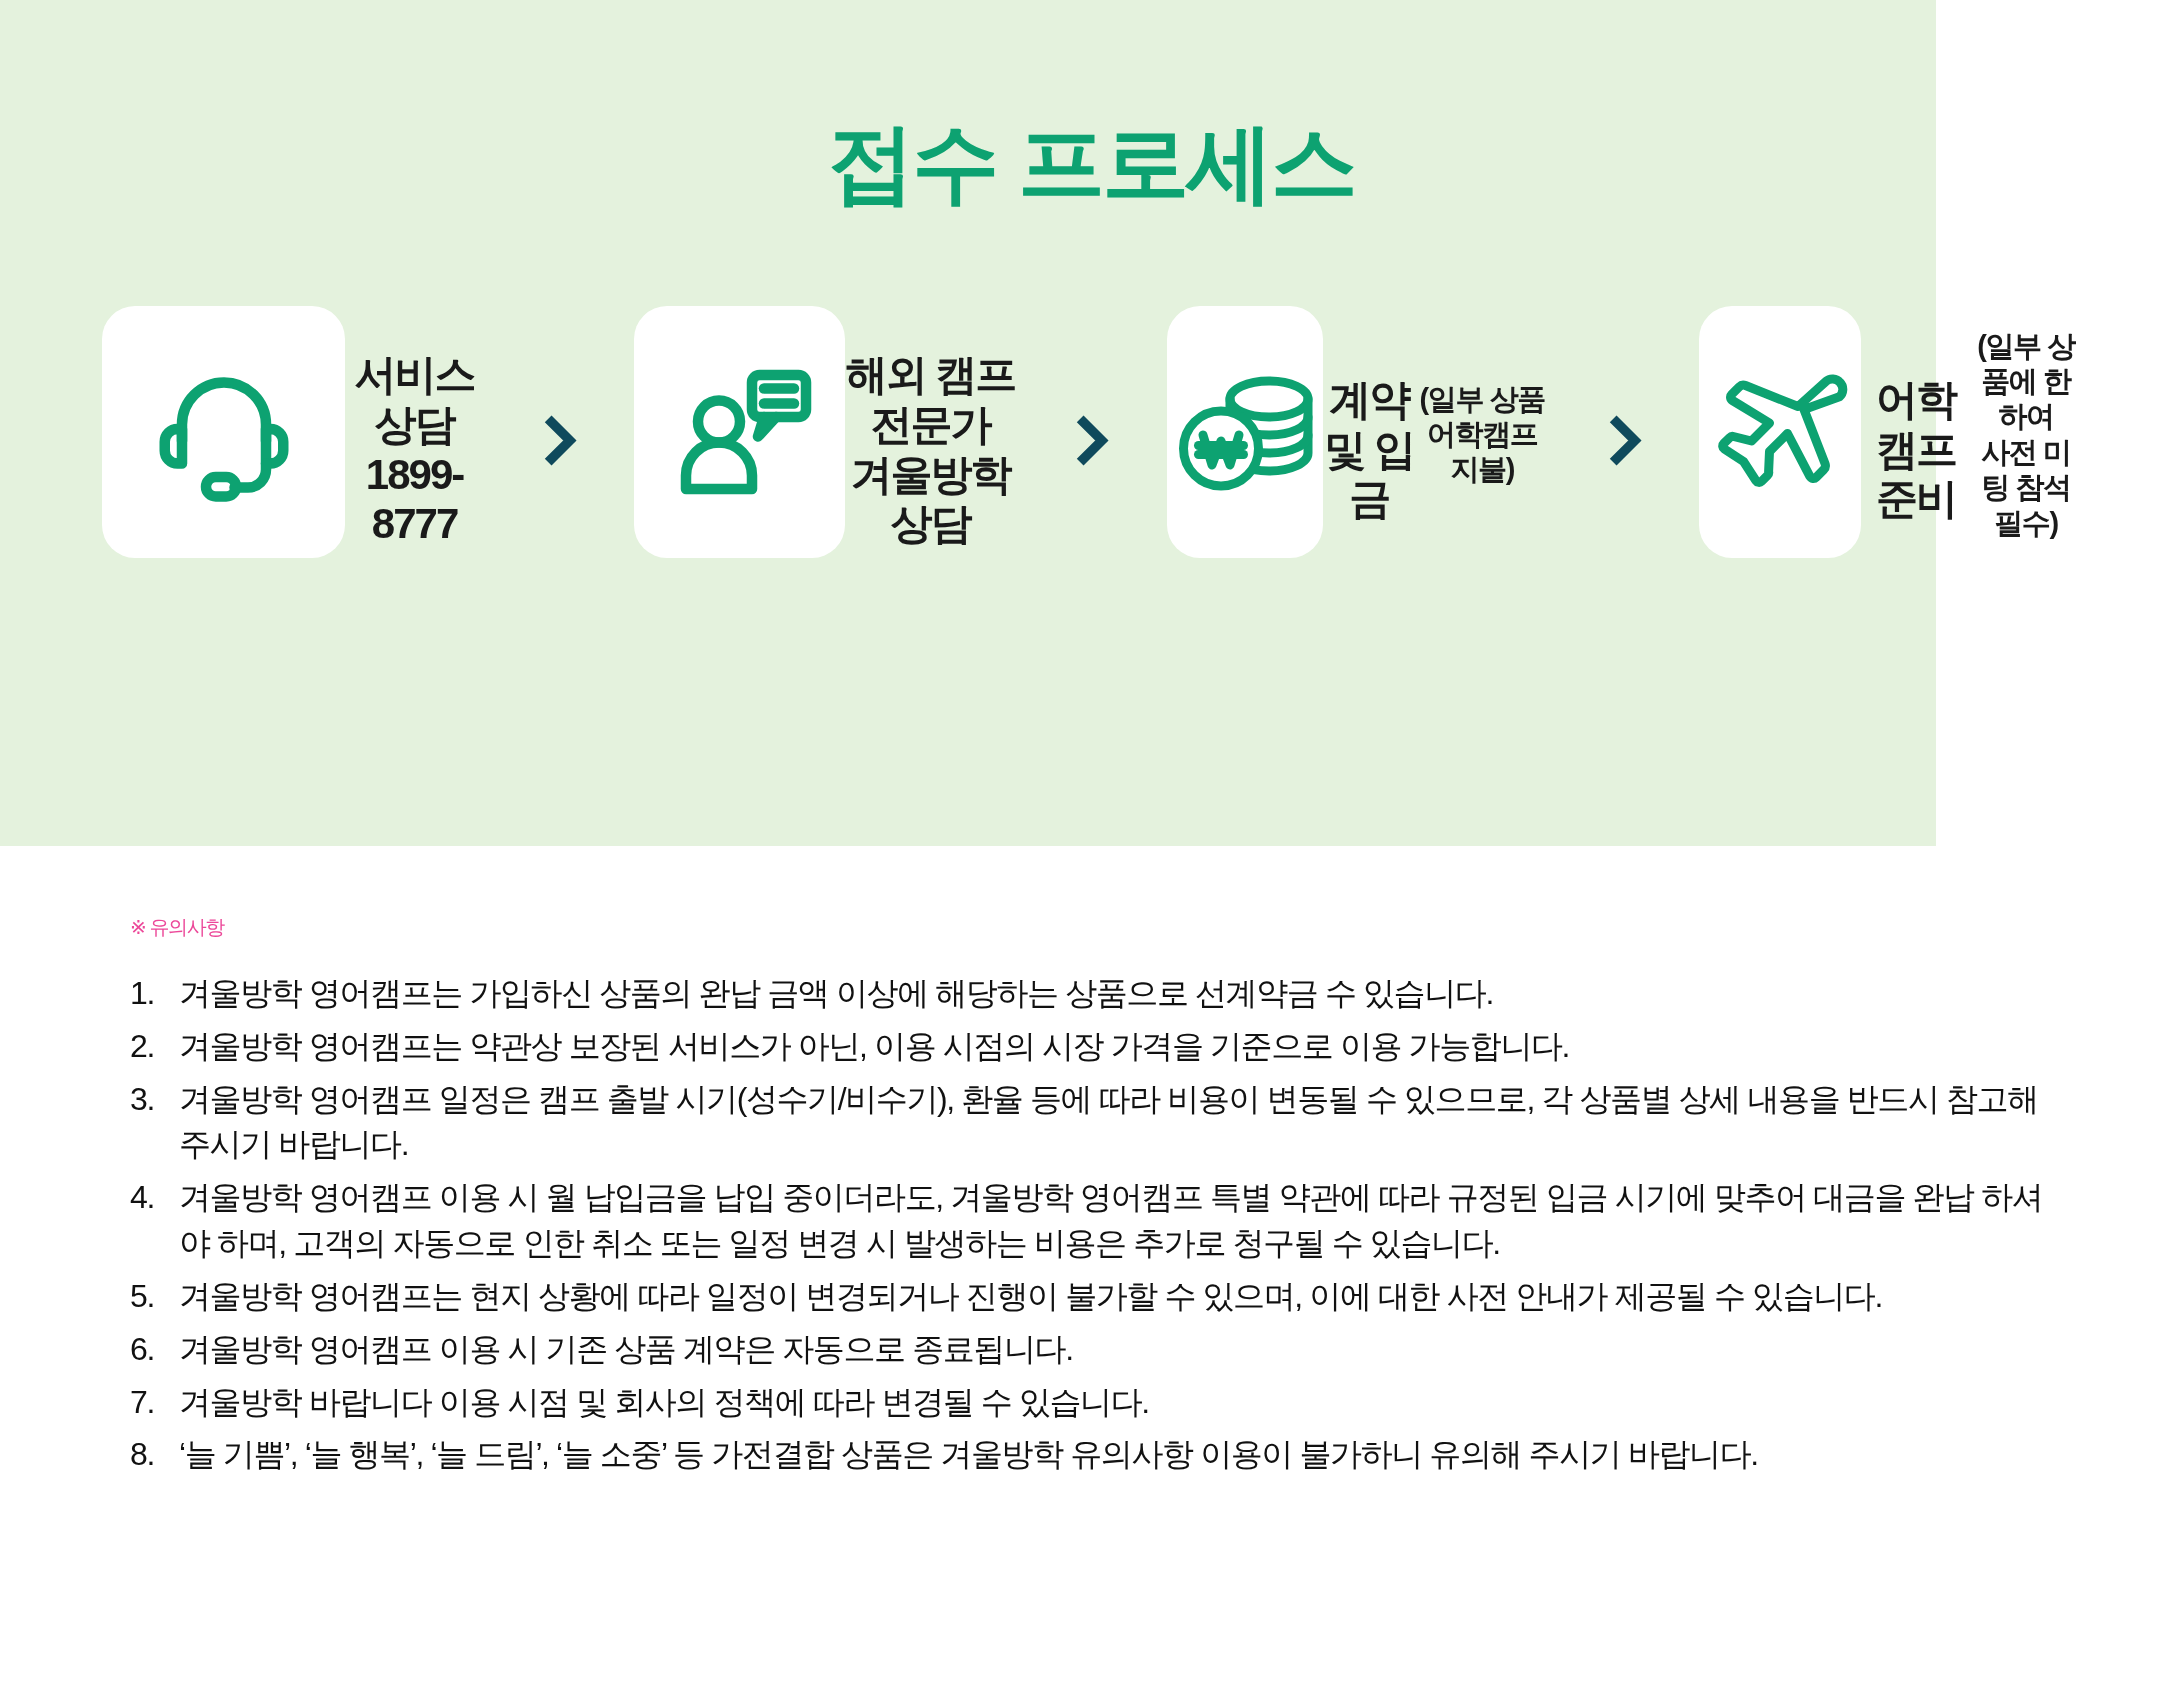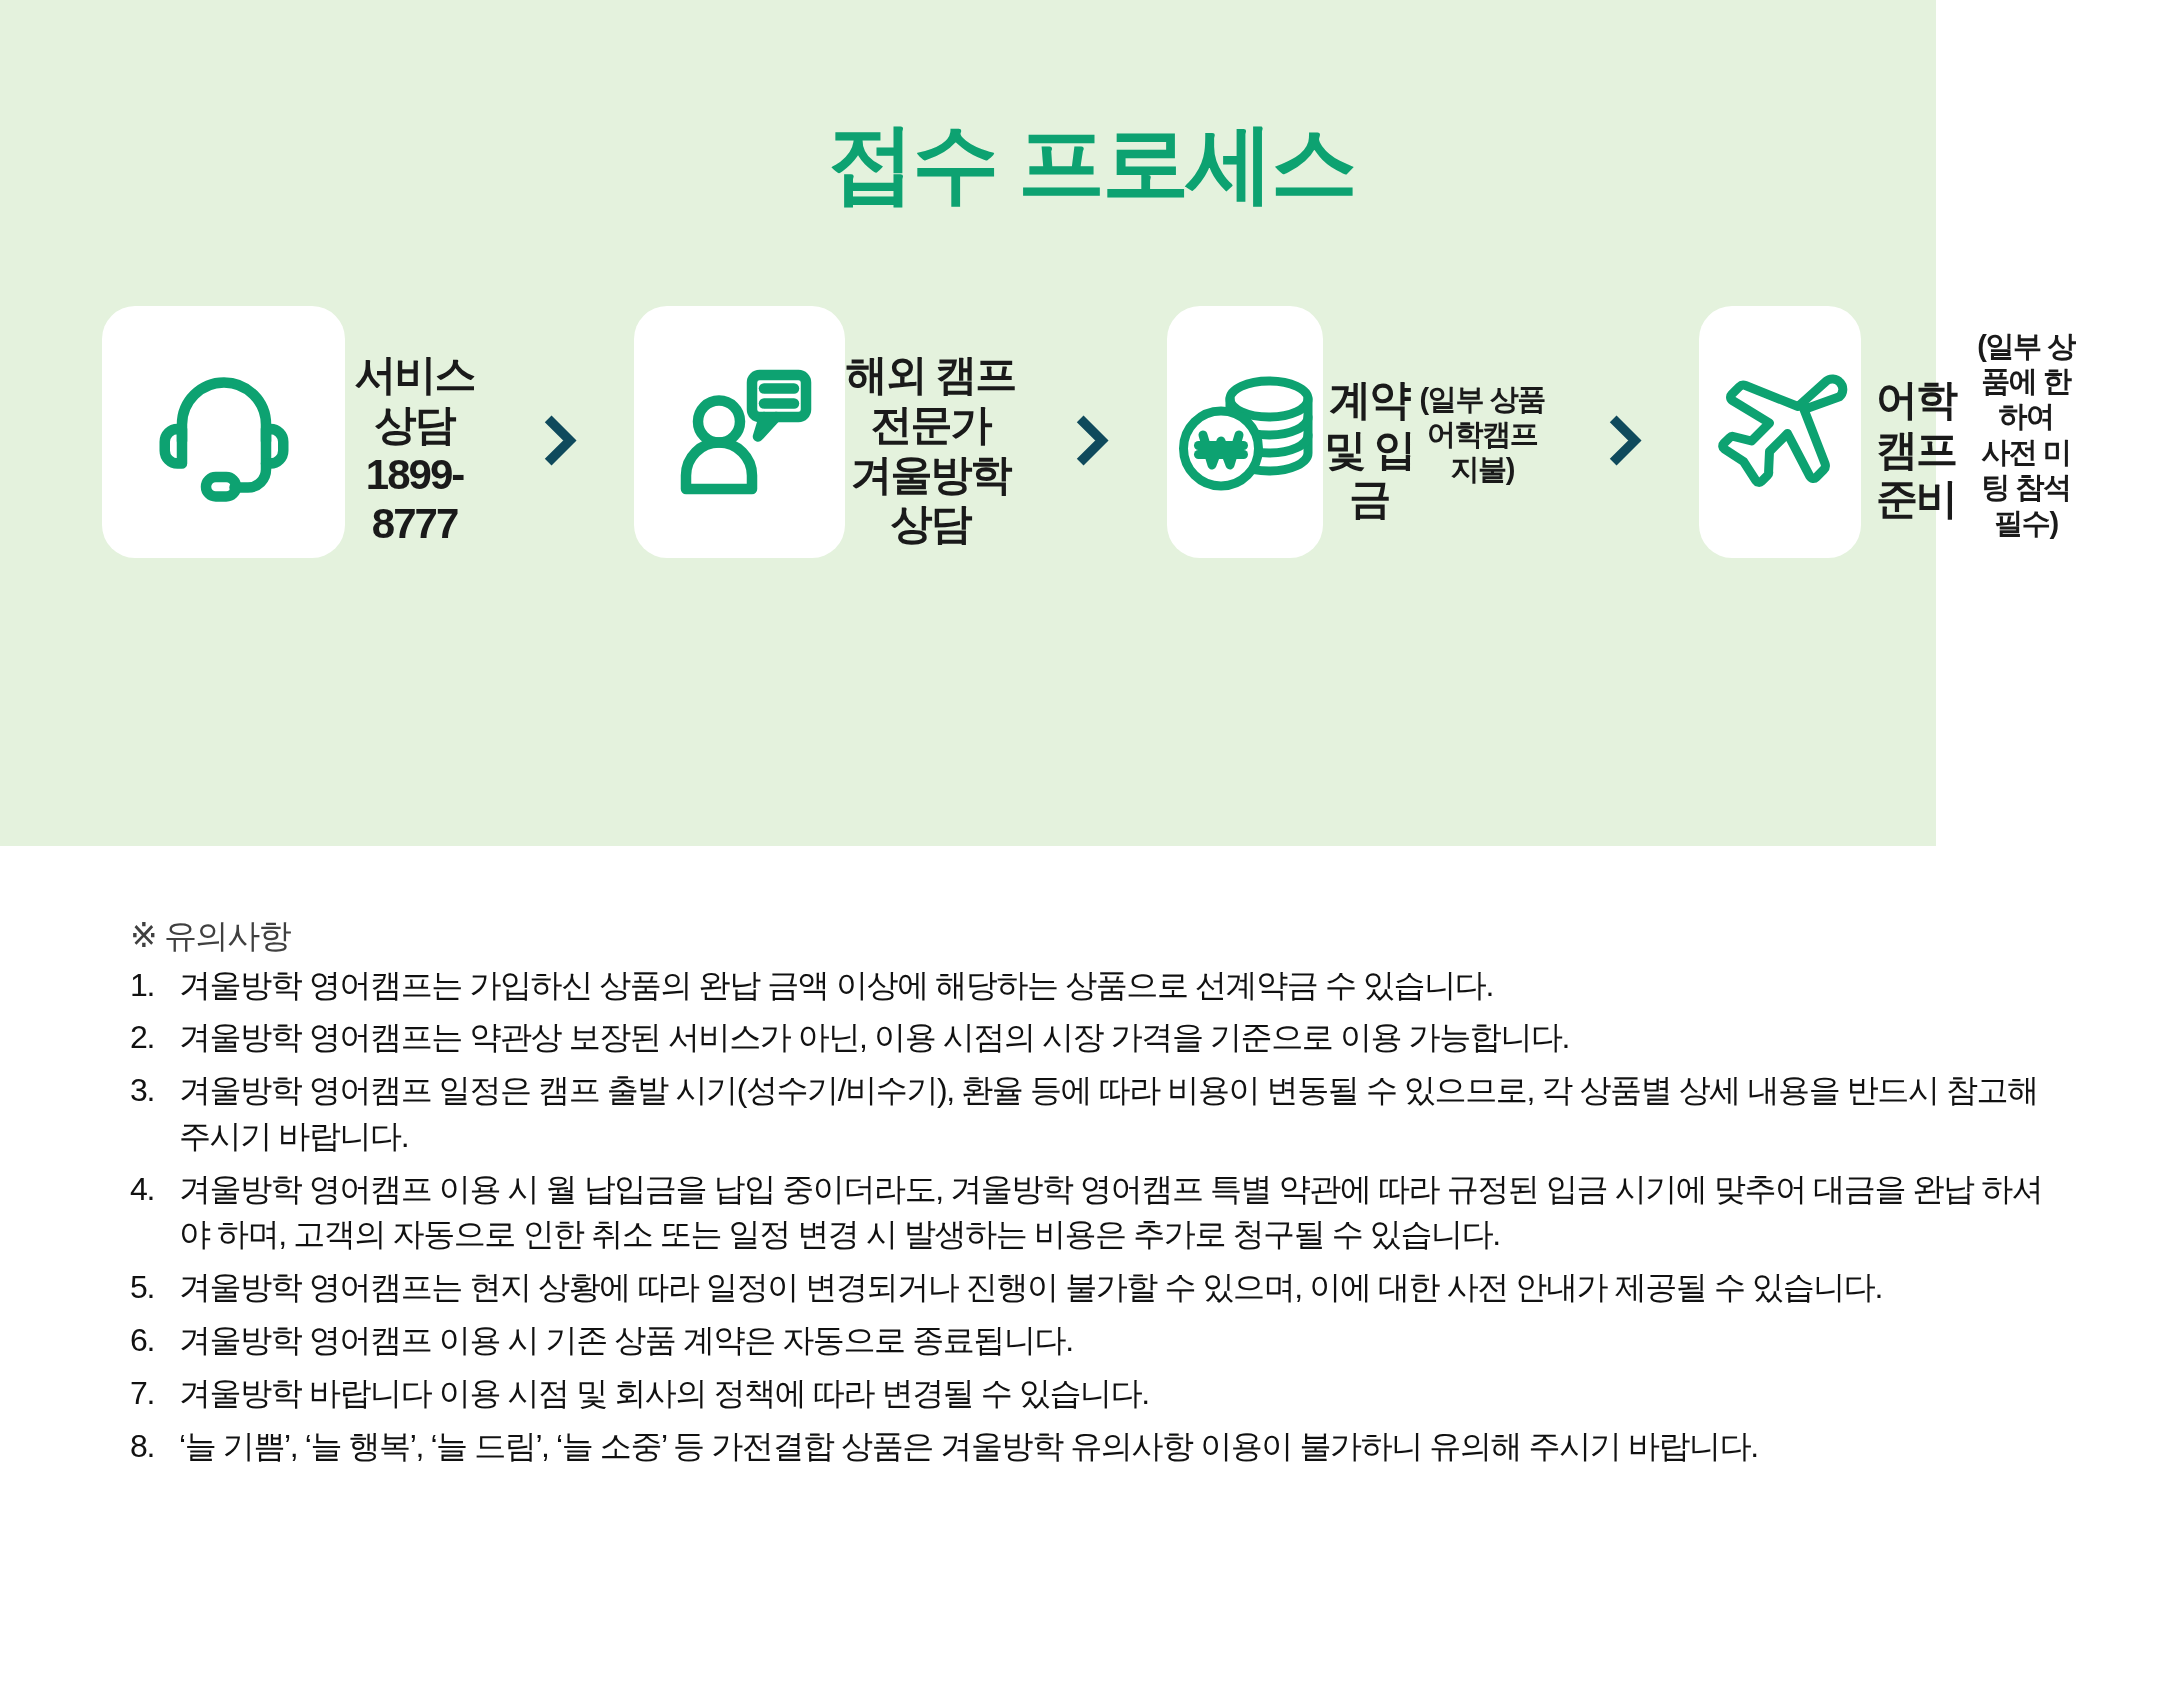--- a/index.html
+++ b/index.html
@@ -109,25 +109,25 @@
     position: absolute;
     top: 846px;
     left: 0;
     width: 2183px;
     height: 844px;
     background: #ffffff;
     padding: 68px 130px 0 130px;
   }
 
   .notes-heading {
-    font-size: 33px;
+    font-size: 20px;
     font-weight: 500;
-    color: #404040;
+    color: #ec4899;
     letter-spacing: -1.4px;
-    margin-bottom: 4px;
+    margin-bottom: 30px;
     line-height: 1.35;
   }
 
   .note-item {
     display: flex;
     align-items: flex-start;
     font-size: 32px;
     color: #111111;
     letter-spacing: -1.4px;
     line-height: 1.42;

